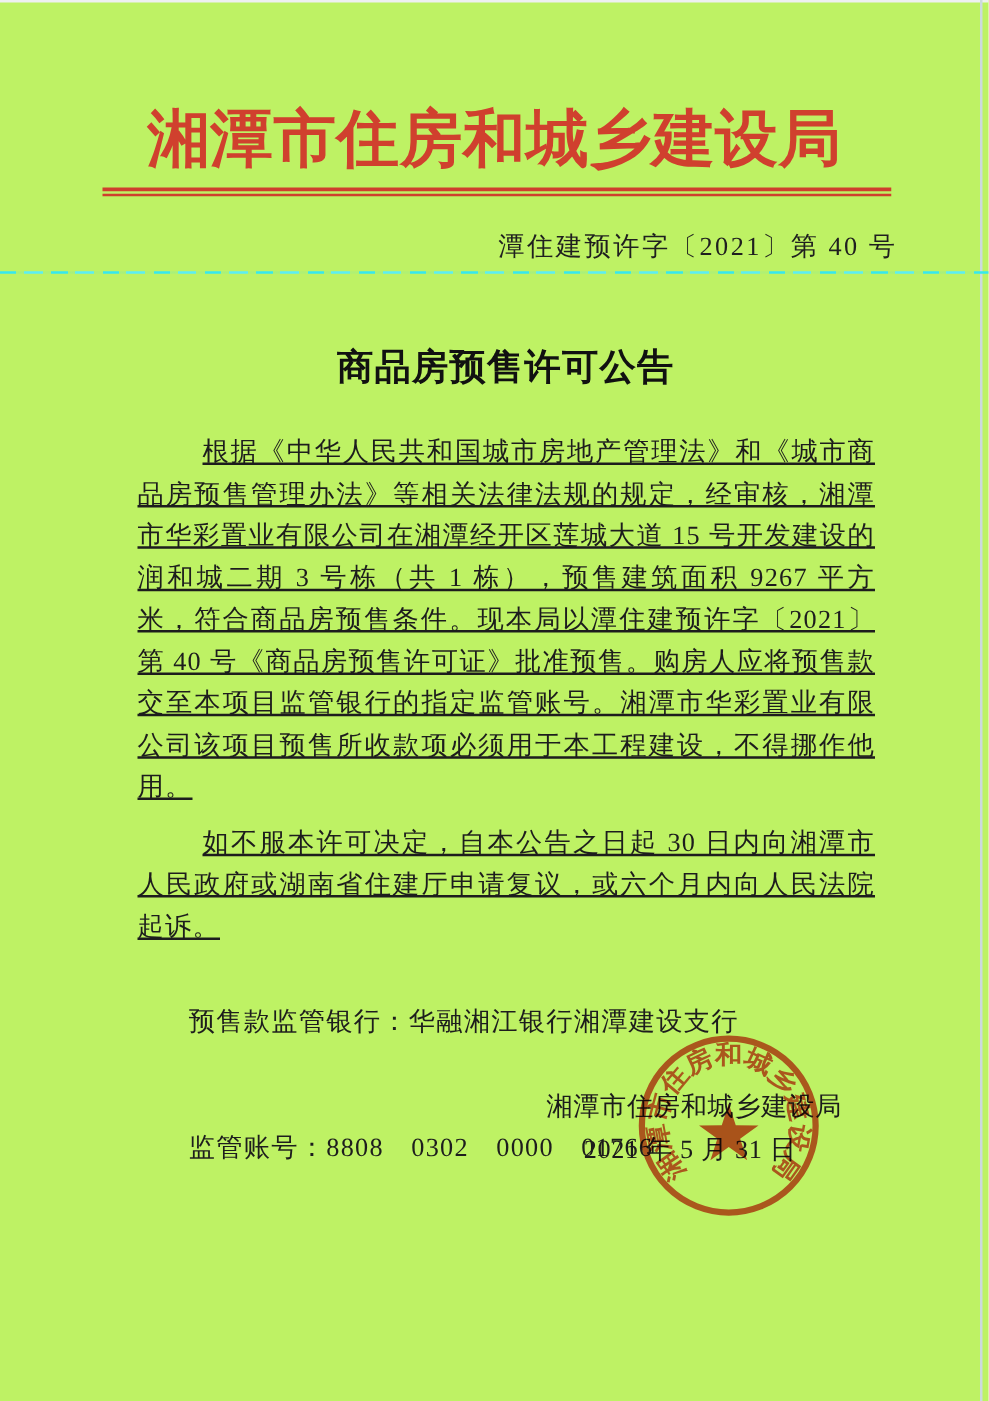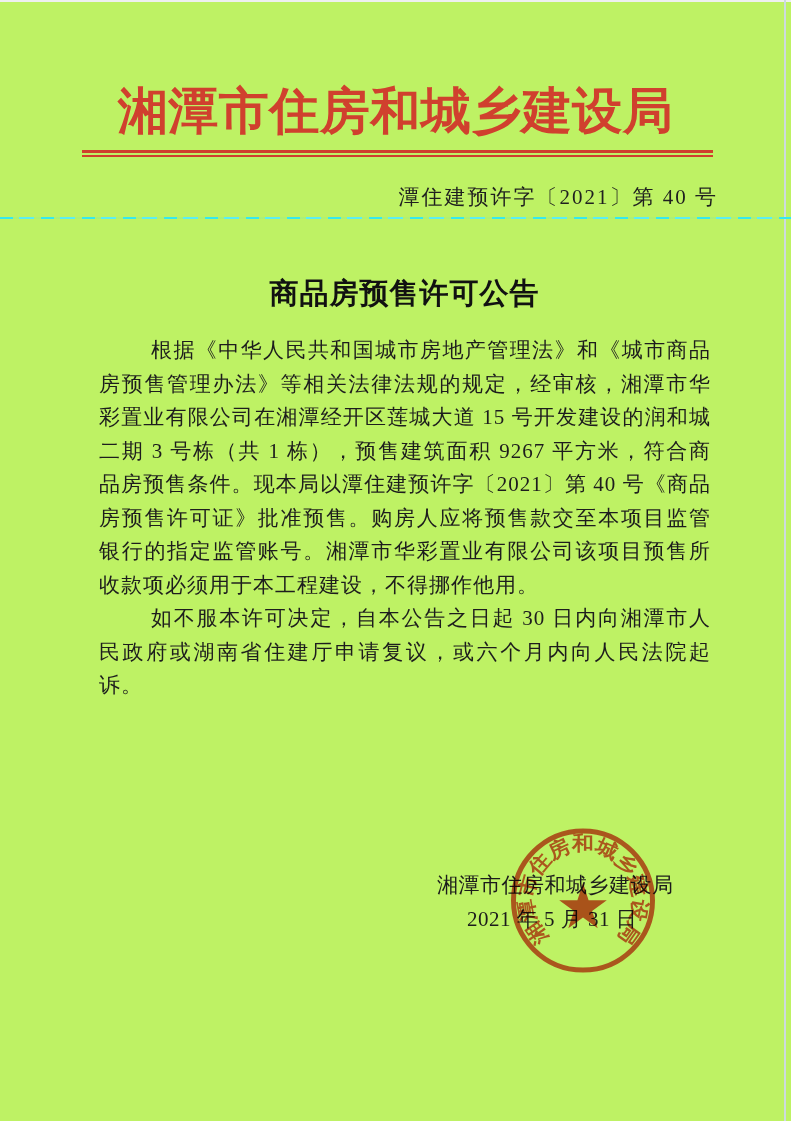--- a/index.html
+++ b/index.html
@@ -52,21 +52,21 @@
     text-align: center;
     font-size: 29px; font-weight: bold; letter-spacing: 1px;
     color: #111;
     margin-top: 16px;
   }
   .body-text {
     position: absolute; top: 334px; left: 99px; width: 612px;
     font-size: 21px; line-height: 33.5px; letter-spacing: 1px;
     text-align: justify;
   }
-  .body-text p { margin: 0; text-indent: 52px; }
+  .body-text p { margin: 11px; text-indent: 52px; text-decoration: underline; }
   .bank-block {
     position: absolute; top: 734px; left: 151px;
     font-size: 21px; line-height: 33.5px; letter-spacing: 1px;
     white-space: pre-wrap;
   }
   .bank-line { white-space: pre-wrap; }
   .signature-agency {
     position: absolute; top: 871px; left: 437px;
     font-size: 21px; letter-spacing: 0.5px; color: #1b1b1b;
     white-space: nowrap;
@@ -102,20 +102,24 @@
 
   <div class="cyan-dashes"></div>
 
   <div class="notice-title">商品房预售许可公告</div>
 
   <div class="body-text">
     <p>根据《中华人民共和国城市房地产管理法》和《城市商品房预售管理办法》等相关法律法规的规定，经审核，湘潭市华彩置业有限公司在湘潭经开区莲城大道 15 号开发建设的润和城二期 3 号栋（共 1 栋），预售建筑面积 9267 平方米，符合商品房预售条件。现本局以潭住建预许字〔2021〕第 40 号《商品房预售许可证》批准预售。购房人应将预售款交至本项目监管银行的指定监管账号。湘潭市华彩置业有限公司该项目预售所收款项必须用于本工程建设，不得挪作他用。</p>
     <p>如不服本许可决定，自本公告之日起 30 日内向湘潭市人民政府或湖南省住建厅申请复议，或六个月内向人民法院起诉。</p>
   </div>
 
+  <div class="bank-block">
+    <div class="bank-line"><span>预售款监管银行：</span><span>华融湘江银行湘潭建设支行</span></div>
+    <div class="bank-line"><span>监管账号：</span><span>8808　0302　0000　01766</span></div>
+  </div>
 
   <div class="signature-agency">湘潭市住房和城乡建设局</div>
 
   <div class="signature-date">2021 年 5 月 31 日</div>
 
   <svg class="seal" viewBox="0 0 150 150" aria-hidden="true">
     <circle cx="75" cy="75.5" r="69.5" fill="none" stroke="#e2452e" stroke-width="5"></circle>
     <polygon fill="#df3f28" points="75,58 80.6,75.2 98.8,75.3 84.1,86 89.7,103.2 75,92.6 60.3,103.2 65.9,86 51.2,75.3 69.4,75.2"></polygon>
     <path id="seal-text-arc" d="M 42.9 113.8 A 50 50 0 1 1 107.1 113.8" fill="none"></path>
     <text font-size="20" fill="#e2452e">

